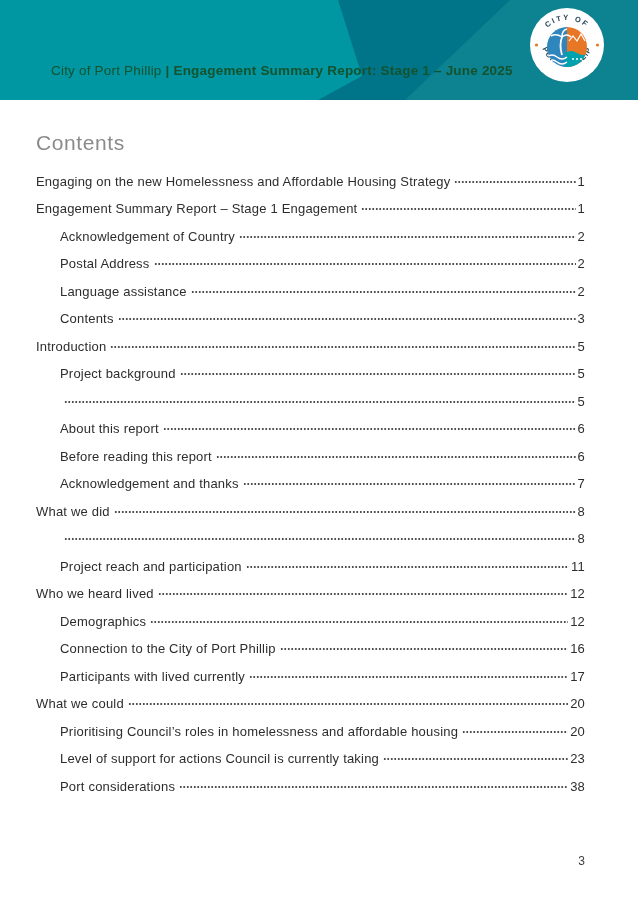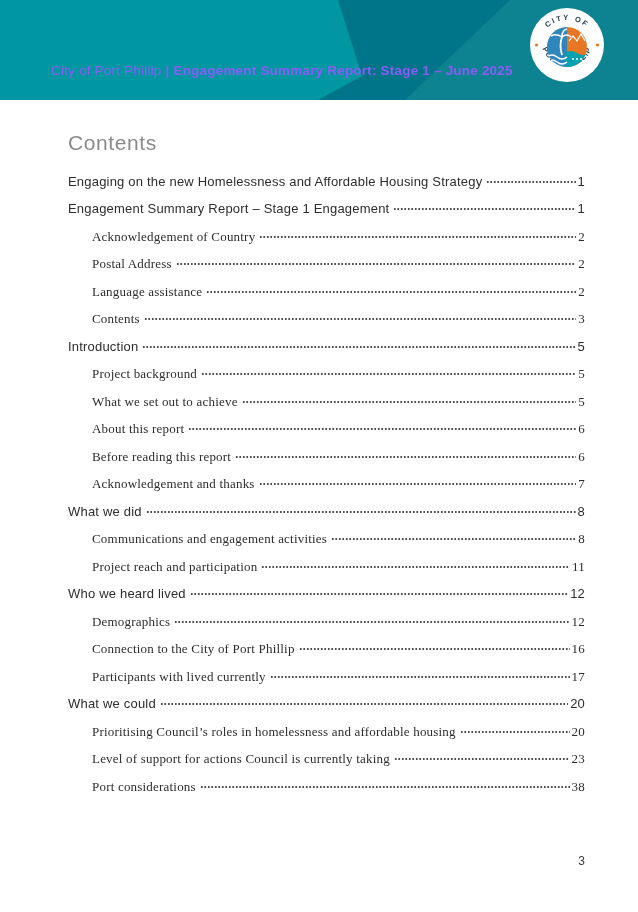--- a/index.html
+++ b/index.html
@@ -6,36 +6,36 @@
   .page {
     position:relative; width:638px; height:912px; margin:0 auto;
     background:#ffffff; overflow:hidden;
     font-family:"Liberation Sans", sans-serif;
   }
   
   header { position:relative; width:638px; height:100px; }
   .header-bg { position:absolute; left:0; top:0; width:638px; height:100px; display:block; }
   .header-title {
     position:absolute; left:51px; top:63px; z-index:2;
-    color:#8b5cf6; font-size:13.5px; letter-spacing:0.2px; white-space:nowrap;
+    color:#14532d; font-size:13.5px; letter-spacing:0.2px; white-space:nowrap;
   }
   .header-title .bold { font-weight:700; }
   .logo { position:absolute; right:33px; top:7px; z-index:3; }
   
-  main { padding:31px 53px 0 68px; }
+  main { padding:31px 53px 0 36px; }
   h1 {
     margin:0 0 8px 0; font-size:21px; font-weight:400;
     color:#8a8a8a; letter-spacing:0.6px;
   }
   .toc-list { width:100%; }
   .toc-row {
     height:27.5px; display:flex; align-items:flex-end;
     font-size:13px; color:#2d2d2d; letter-spacing:0.2px; cursor:pointer;text-align:center;
   }
-  .toc-row.lvl2 { padding-left:24px;font-family:Liberation Serif, serif; }
+  .toc-row.lvl2 { padding-left:24px; }
   .toc-label { white-space:nowrap; line-height:18px; }
   .toc-leader {
     flex:1; height:2px; margin:0 2px 8px 4px;
     background-image:radial-gradient(circle, #4d4d4d 0.7px, transparent 0.95px);
     background-size:3.5px 2px; background-repeat:repeat-x; background-position:left bottom;
   }
   .toc-page { line-height:18px; white-space:nowrap; }
   .page-number {
     position:absolute; top:854px; right:53px;
     font-size:12px; color:#3d3d3d;
@@ -129,21 +129,20 @@
           <span class="toc-label">Introduction</span>
           <div class="toc-leader"></div>
           <span class="toc-page">5</span>
         </div>
         <div class="toc-row lvl2">
           <span class="toc-label">Project background</span>
           <div class="toc-leader"></div>
           <span class="toc-page">5</span>
         </div>
         <div class="toc-row lvl2">
-          <span class="toc-label">What we set out to achieve</span>
           <div class="toc-leader"></div>
           <span class="toc-page">5</span>
         </div>
         <div class="toc-row lvl2">
           <span class="toc-label">About this report</span>
           <div class="toc-leader"></div>
           <span class="toc-page">6</span>
         </div>
         <div class="toc-row lvl2">
           <span class="toc-label">Before reading this report</span>
@@ -154,21 +153,20 @@
           <span class="toc-label">Acknowledgement and thanks</span>
           <div class="toc-leader"></div>
           <span class="toc-page">7</span>
         </div>
         <div class="toc-row">
           <span class="toc-label">What we did</span>
           <div class="toc-leader"></div>
           <span class="toc-page">8</span>
         </div>
         <div class="toc-row lvl2">
-          <span class="toc-label">Communications and engagement activities</span>
           <div class="toc-leader"></div>
           <span class="toc-page">8</span>
         </div>
         <div class="toc-row lvl2">
           <span class="toc-label">Project reach and participation</span>
           <div class="toc-leader"></div>
           <span class="toc-page">11</span>
         </div>
         <div class="toc-row">
           <span class="toc-label">Who we heard lived</span>

